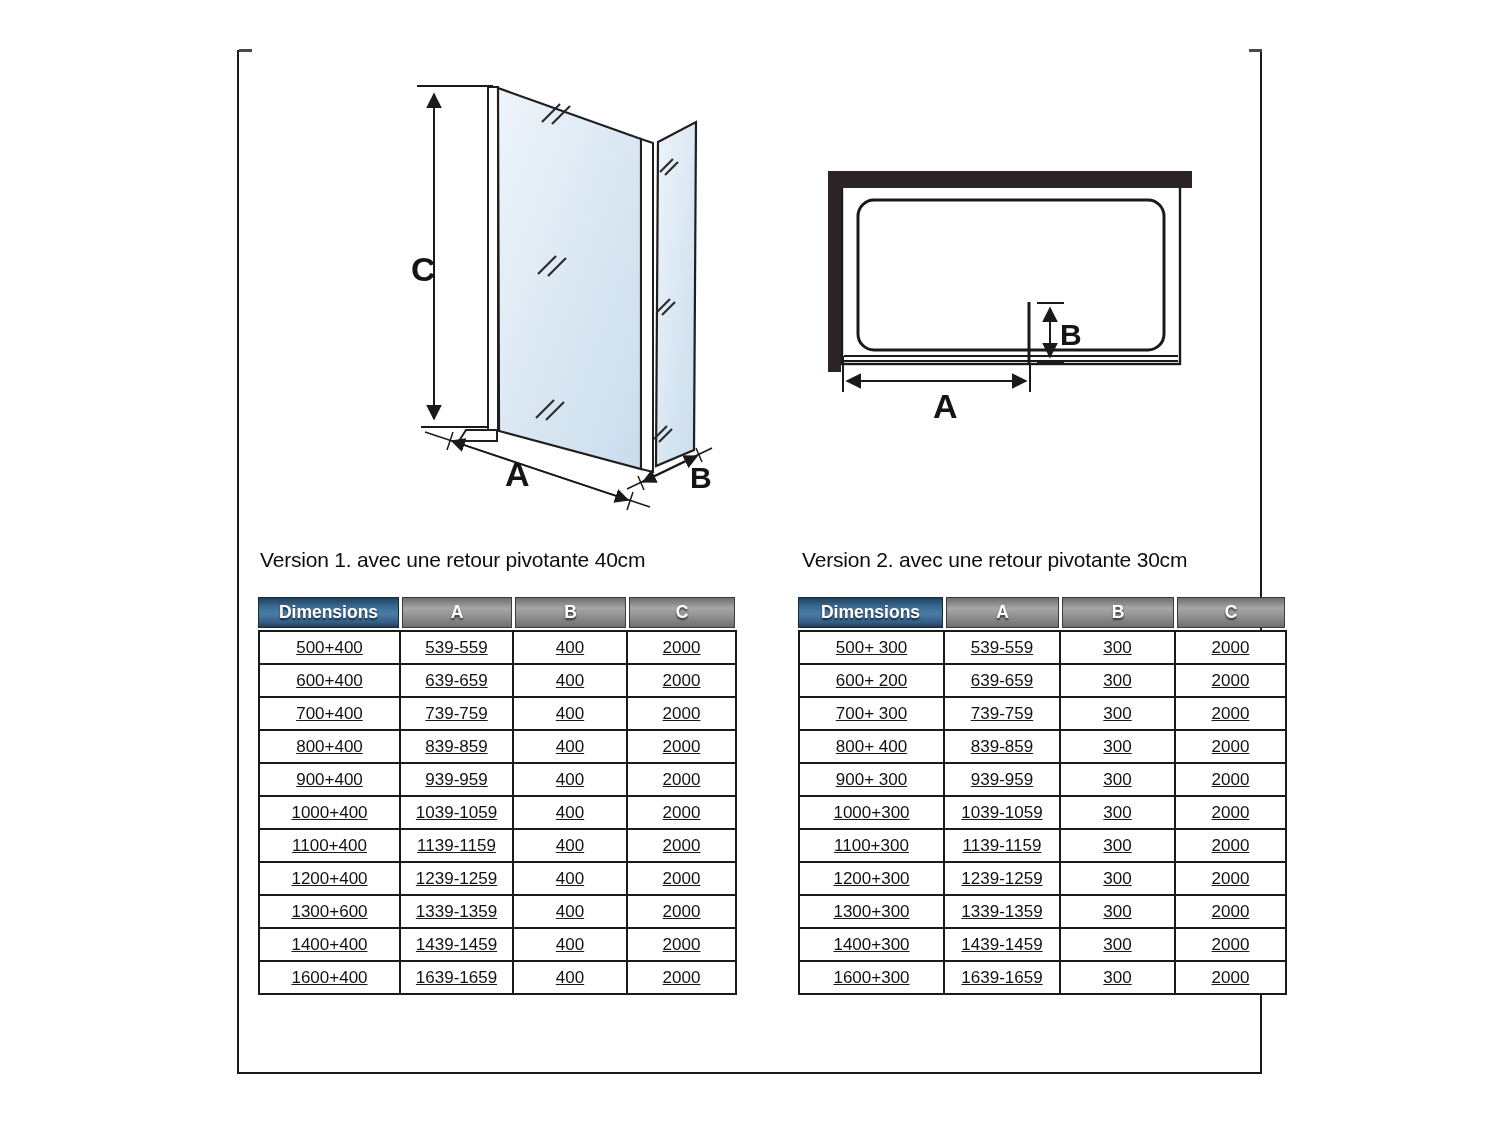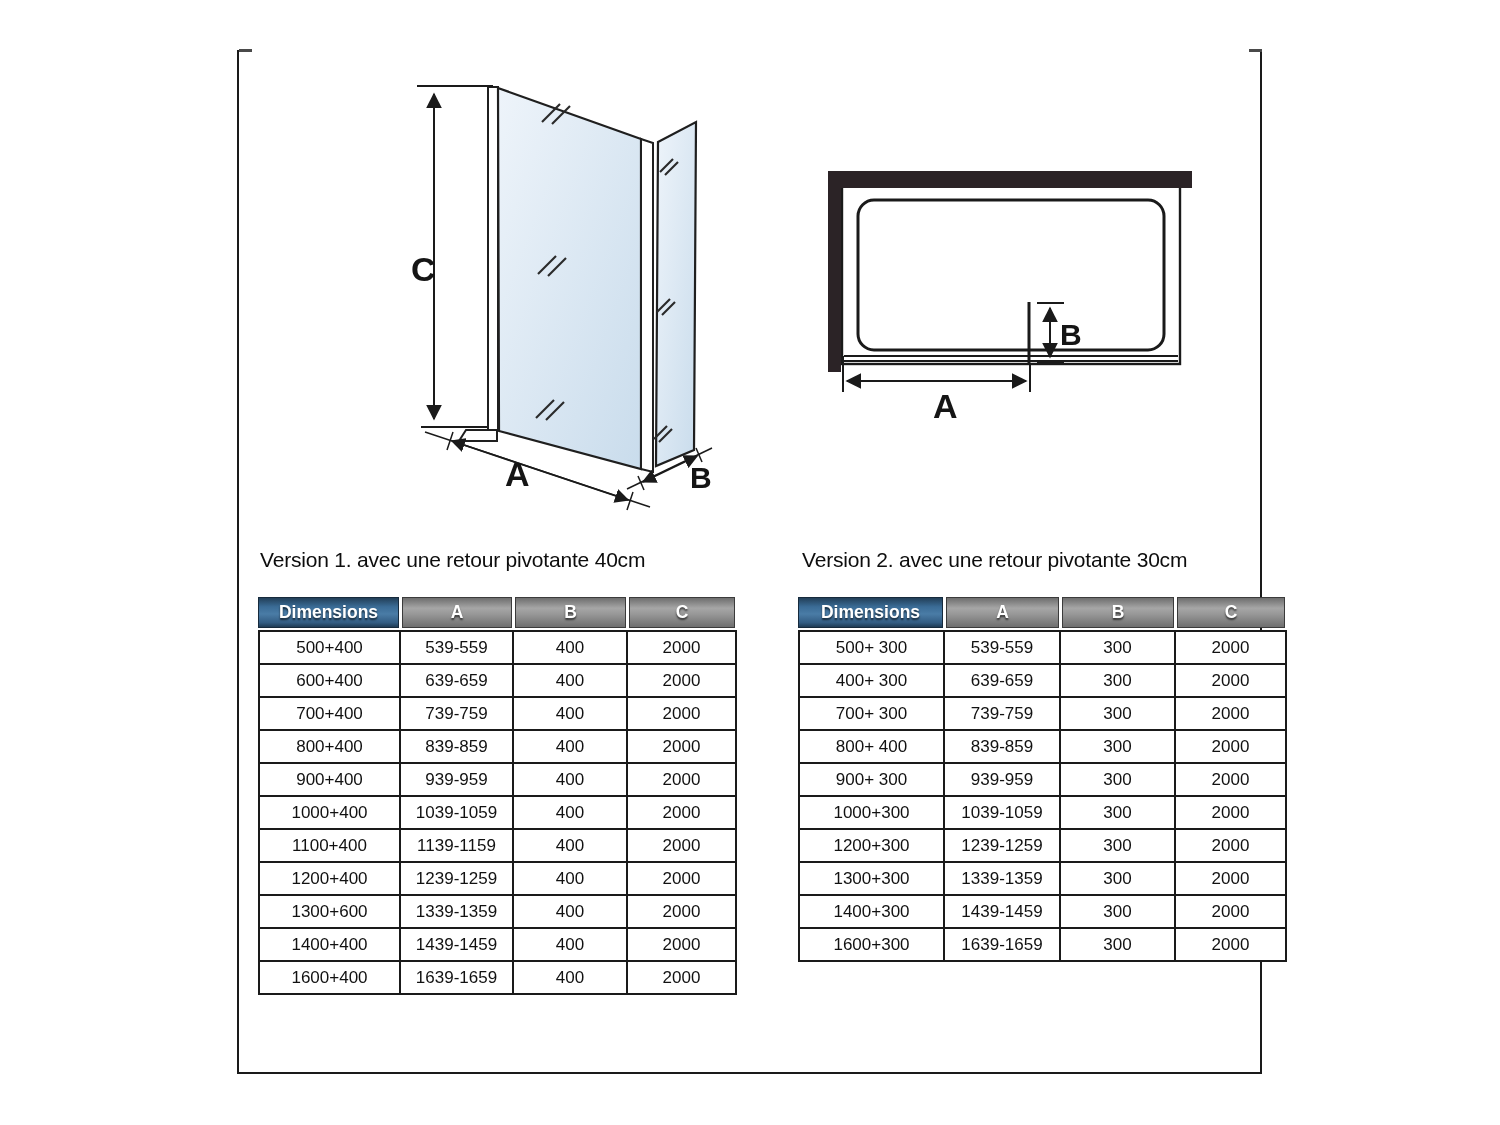--- a/index.html
+++ b/index.html
@@ -34,20 +34,21 @@
     border:1px solid #162a3c;
     background:linear-gradient(180deg,#223f58 0%,#3a6b95 30%,#4a7ca6 55%,#335d83 85%,#1f3c55 100%);
   }
   .th.gray{
     border:1px solid #3b3b3b;
     background:linear-gradient(180deg,#6e6e6e 0%,#a6a6a6 35%,#989898 55%,#6f6f6f 100%);
   }
   table.body{
     border-collapse:collapse;table-layout:fixed;margin-top:2px;
     border:2px solid #1a1a1a;
+    text-decoration:underline;
   }
   table.body td{
     border:2px solid #1a1a1a;height:31px;padding:0;
     text-align:center;vertical-align:middle;
     font-size:17px;color:#111;background:#fff;
     white-space:nowrap;overflow:hidden;
   }
 </style>
 </head>
 <body>
@@ -251,21 +252,21 @@
         <col style="width:111px">
       </colgroup>
     <tbody>
         <tr>
           <td>500+ 300</td>
           <td>539-559</td>
           <td>300</td>
           <td>2000</td>
         </tr>
         <tr>
-          <td>400+ 300</td>
+          <td>600+ 200</td>
           <td>639-659</td>
           <td>300</td>
           <td>2000</td>
         </tr>
         <tr>
           <td>700+ 300</td>
           <td>739-759</td>
           <td>300</td>
           <td>2000</td>
         </tr>
@@ -277,20 +278,26 @@
         </tr>
         <tr>
           <td>900+ 300</td>
           <td>939-959</td>
           <td>300</td>
           <td>2000</td>
         </tr>
         <tr>
           <td>1000+300</td>
           <td>1039-1059</td>
+          <td>300</td>
+          <td>2000</td>
+        </tr>
+        <tr>
+          <td>1100+300</td>
+          <td>1139-1159</td>
           <td>300</td>
           <td>2000</td>
         </tr>
         <tr>
           <td>1200+300</td>
           <td>1239-1259</td>
           <td>300</td>
           <td>2000</td>
         </tr>
         <tr>

